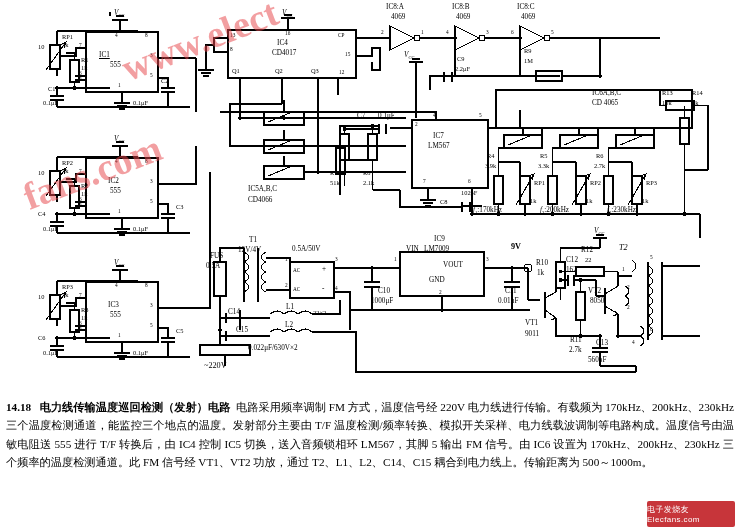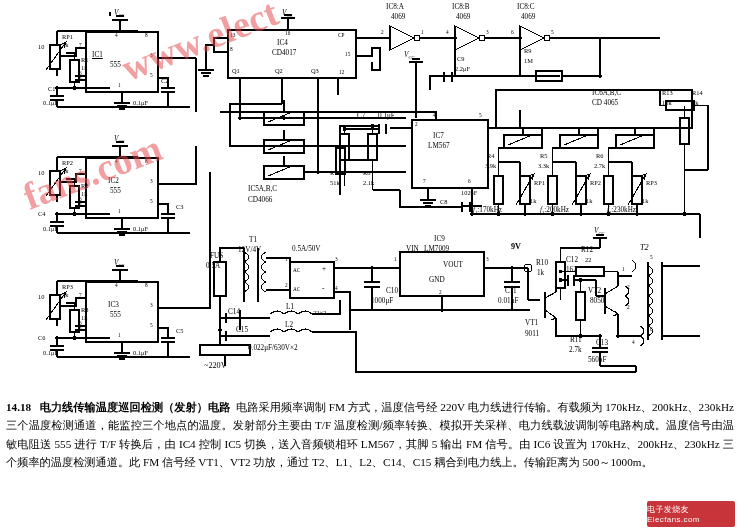--- a/index.html
+++ b/index.html
@@ -395,21 +395,21 @@
       </g>
     </g>
   </svg>
 
   <div class="lbl s7" style="left:114px;top:10px;"><span class="ital">V</span><span class="sub">CC</span></div>
   <div class="lbl s6" style="left:38px;top:44px;">10</div>
   <div class="lbl s6" style="left:62px;top:34px;">RP1</div>
   <div class="lbl s6" style="left:62px;top:42px;">5k</div>
   <div class="lbl s6" style="left:81px;top:57px;">R1</div>
   <div class="lbl s6" style="left:81px;top:65px;">1k</div>
-  <div class="lbl s7" style="left:92px;top:52px;text-decoration:underline;">IC1</div>
+  <div class="lbl s7" style="left:99px;top:52px;text-decoration:underline;">IC1</div>
   <div class="lbl s7" style="left:110px;top:62px;">555</div>
   <div class="lbl s5" style="left:115px;top:33px;">4</div>
   <div class="lbl s5" style="left:145px;top:33px;">8</div>
   <div class="lbl s5" style="left:79px;top:43px;">7</div>
   <div class="lbl s5" style="left:150px;top:53px;">3</div>
   <div class="lbl s5" style="left:79px;top:71px;">6</div>
   <div class="lbl s5" style="left:79px;top:77px;">2</div>
   <div class="lbl s5" style="left:118px;top:83px;">1</div>
   <div class="lbl s5" style="left:150px;top:73px;">5</div>
   <div class="lbl s6" style="left:48px;top:86px;">C1</div>
@@ -546,21 +546,21 @@
   <div class="lbl s5" style="left:335px;top:257px;">3</div>
   <div class="lbl s5" style="left:335px;top:286px;">4</div>
   <div class="lbl s7" style="left:434px;top:236px;">IC9</div>
   <div class="lbl s7" style="left:424px;top:246px;">LM7009</div>
   <div class="lbl s7" style="left:406px;top:246px;">VIN</div>
   <div class="lbl s7" style="left:443px;top:262px;">VOUT</div>
   <div class="lbl s7" style="left:429px;top:277px;">GND</div>
   <div class="lbl s5" style="left:394px;top:257px;">1</div>
   <div class="lbl s5" style="left:486px;top:257px;">3</div>
   <div class="lbl s5" style="left:439px;top:290px;">2</div>
-  <div class="lbl s7" style="left:386px;top:288px;">C10</div>
+  <div class="lbl s7" style="left:378px;top:288px;">C10</div>
   <div class="lbl s7" style="left:371px;top:298px;">1000μF</div>
   <div class="lbl s7" style="left:505px;top:288px;">C11</div>
   <div class="lbl s7" style="left:498px;top:298px;">0.01μF</div>
   <div class="lbl s8" style="left:511px;top:243px;font-weight:bold;">9V</div>
   <div class="lbl s8" style="left:204px;top:362px;">~220V</div>
   <div class="lbl s7" style="left:228px;top:309px;">C14</div>
   <div class="lbl s7" style="left:236px;top:327px;">C15</div>
   <div class="lbl s7" style="left:248px;top:345px;">0.022μF/630V×2</div>
   <div class="lbl s7" style="left:286px;top:304px;">L1</div>
   <div class="lbl s7" style="left:285px;top:322px;">L2</div>
@@ -574,21 +574,21 @@
   <div class="lbl s7" style="left:581px;top:247px;">R12</div>
   <div class="lbl s6" style="left:585px;top:257px;">22</div>
   <div class="lbl s7" style="left:525px;top:320px;">VT1</div>
   <div class="lbl s7" style="left:525px;top:331px;">9011</div>
   <div class="lbl s7" style="left:588px;top:288px;">VT2</div>
   <div class="lbl s7" style="left:590px;top:298px;">8050</div>
   <div class="lbl s7" style="left:570px;top:337px;">R11</div>
   <div class="lbl s7" style="left:569px;top:347px;">2.7k</div>
   <div class="lbl s7" style="left:596px;top:340px;">C13</div>
   <div class="lbl s7" style="left:588px;top:357px;">560pF</div>
-  <div class="lbl s8" style="left:640px;top:244px;font-style:italic;">T2</div>
+  <div class="lbl s8" style="left:619px;top:244px;font-style:italic;">T2</div>
   <div class="lbl s5" style="left:622px;top:267px;">1</div>
   <div class="lbl s5" style="left:627px;top:285px;">2</div>
   <div class="lbl s5" style="left:627px;top:305px;">2</div>
   <div class="lbl s5" style="left:632px;top:340px;">4</div>
   <div class="lbl s5" style="left:650px;top:255px;">5</div>
   <div class="lbl s5" style="left:650px;top:327px;">6</div>
 
   <div class="wm" id="wm1">www.elect</div>
   <div class="wm" id="wm2">fans.com</div>
   <div id="wmlogo">电子发烧友 Elecfans.com</div>

